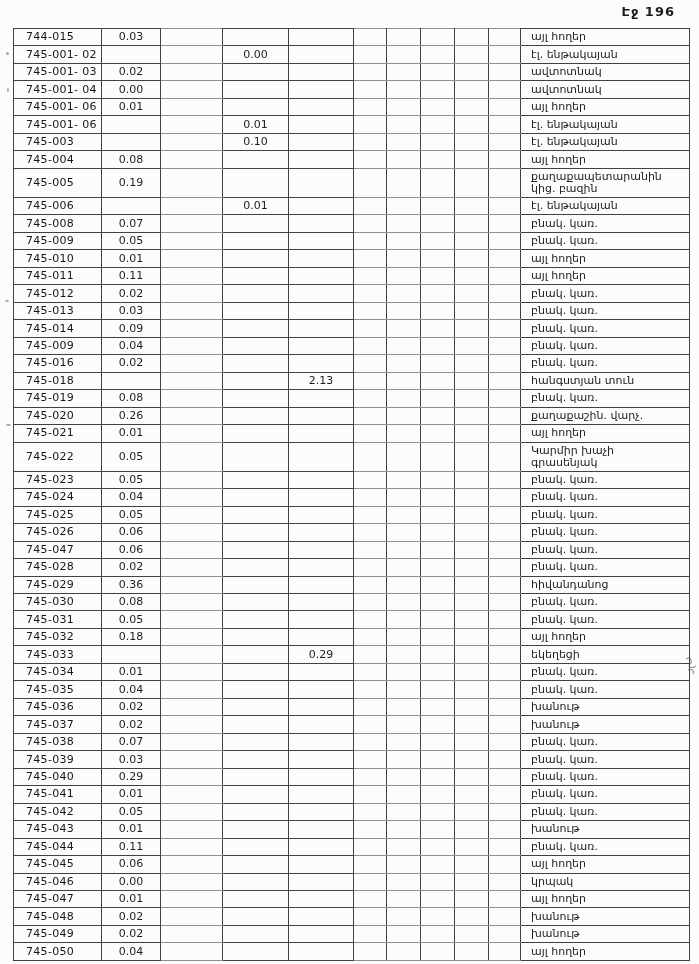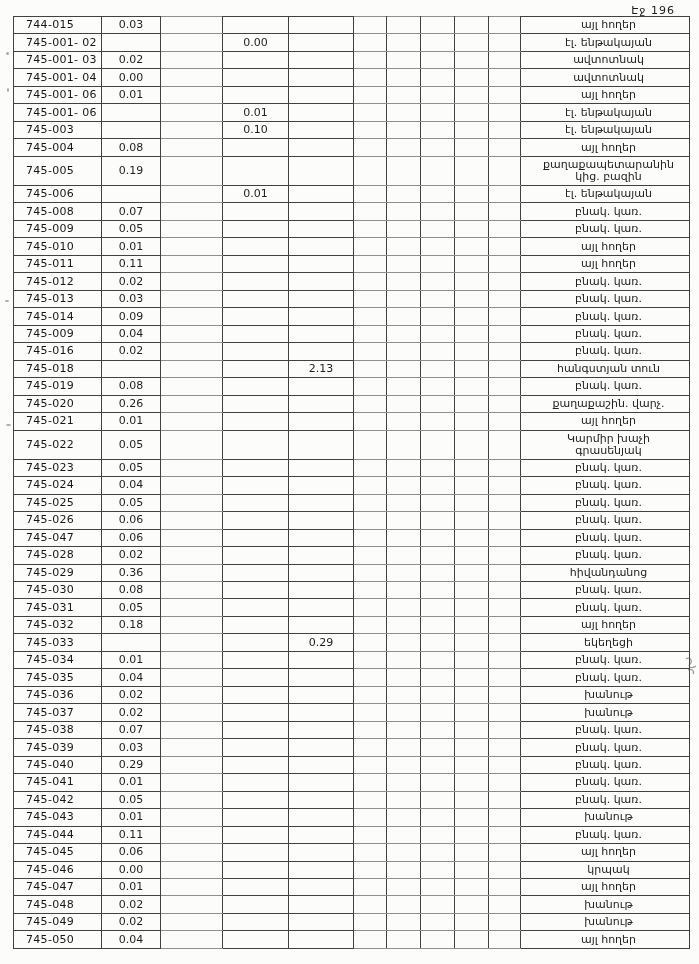--- a/index.html
+++ b/index.html
@@ -13,29 +13,29 @@
     height: 964px;
     margin: 0 auto;
     background: #fcfcfa;
     overflow: hidden;
     box-shadow: 0 0 4px rgba(0,0,0,.3);
   }
   .page-header {
     position: absolute;
     top: 4px;
     right: 24px;
-    font-size: 11px;
-    font-weight: normal;
+    font-size: 13px;
+    font-weight: bold;
     color: #1b1b1b;
     letter-spacing: 1px;
   }
   table.doc-table {
     position: absolute;
     left: 13px;
-    top: 16px;
+    top: 28px;
     width: 676px;
     height: 933px;
     border-collapse: collapse;
     table-layout: fixed;
     font-size: 11px;
     color: #1e1e1e;
   }
   .doc-table td {
     border: 1px solid #414141;
     padding: 1px 3px;
@@ -45,21 +45,21 @@
     overflow: hidden;
     white-space: pre-line;
   }
   td.c-code {
     text-align: left;
     padding-left: 12px;
     letter-spacing: 0.3px;
     color: #161616;
   }
   td.num { text-align: center; }
-  td.c-label { padding-left: 10px; color: #222; text-align: center; }
+  td.c-label { padding-left: 10px; color: #222; }
   
   td.c-e {
     border-top-color: #8f8f8f;
     border-bottom-color: #8f8f8f;
   }
   
   .scribble {
     position: absolute;
     right: 1px;
     top: 655px;

